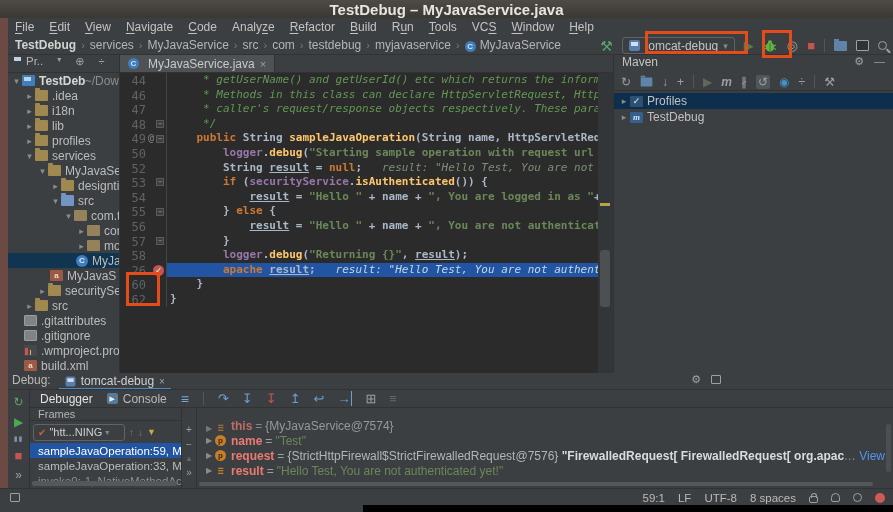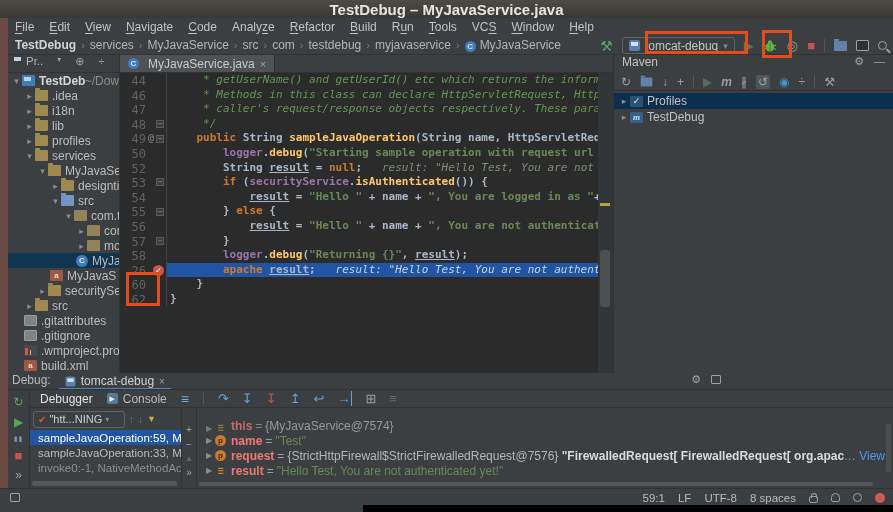--- a/index.html
+++ b/index.html
@@ -555,20 +555,21 @@
         <span class="red">↧</span>
         <span>↥</span>
         <span>↩</span>
         <span class="icon-rtc">→</span>
         <span class="gray">⊞</span>
         <span class="dim">≡</span>
       </span>
     </div>
 
     <div class="frames">
+      <div class="subhead">Frames</div>
       <div class="threadrow">
         <div class="combo">
           <span class="chk">✔</span>
           <span style="overflow:hidden;white-space:nowrap;">"htt...NING</span>
           <span style="color:#888;font-size:8px;">▾</span>
         </div>
         <span class="tarrows">↑</span>
         <span class="tarrows">↓</span>
         <span class="funnel">▼</span>
       </div>

